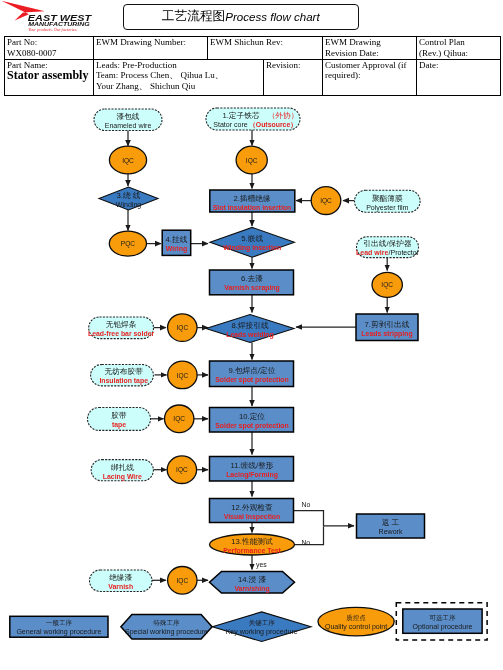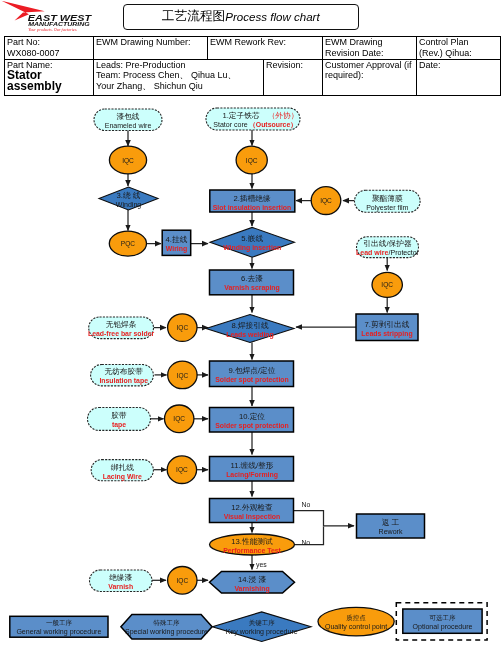--- a/index.html
+++ b/index.html
@@ -15,21 +15,21 @@
   #title-box{position:absolute;left:122.5px;top:3.6px;width:236.5px;height:26.8px;
     border:1.6px solid #111;border-radius:4px;box-sizing:border-box;
     display:flex;align-items:center;justify-content:center;white-space:nowrap;}
   #title-box .cn{font-size:12.7px;letter-spacing:0;}
   #title-box .en{font-size:11.55px;font-style:italic;}
 
   
   table.info{position:absolute;left:4px;top:36px;width:496px;border-collapse:collapse;
     table-layout:fixed;}
   table.info td{border:1px solid #000;vertical-align:top;padding:0px 0px 0px 2px;
-    font-size:9px;line-height:10.8px;font-family:Liberation Sans, sans-serif;
+    font-size:9px;line-height:10.8px;font-family:Liberation Serif, serif;
     white-space:pre-line;}
   table.info tr.r1 td{height:21px;}
   table.info tr.r2 td{height:35px;}
   div.b{font-weight:700;font-size:12px;}
 
   
   #flow{position:absolute;left:0;top:0;}
   #flow text{font-family:"Liberation Sans",sans-serif;}
   .term{fill:#ccfffc;stroke:#262626;stroke-width:1.1;stroke-dasharray:2.1 1.25;}
   .proc{fill:#5b8ec9;stroke:#000;stroke-width:1.5;}
@@ -70,21 +70,21 @@
         <col style="width:114px">
         <col style="width:56px">
     <col style="width:59px">
         <col style="width:94px">
         <col style="width:84px">
   </colgroup>
   <tbody>
         <tr class="r1">
     <td><div>Part No:</div><div>WX080-0007</div></td>
     <td>EWM Drawing Number:</td>
-    <td colspan="2">EWM Rework Rev:</td>
+    <td colspan="2">EWM Shichun Rev:</td>
     <td>EWM Drawing
 Revision Date:</td>
     <td>Control Plan
 (Rev.) Qihua:</td>
   </tr>
   <tr class="r2">
     <td><div>Part Name:</div><div class="b">Stator assembly</div></td>
     <td colspan="2"><div>Leads: Pre-Production</div><div>Team:  Process Chen、 Qihua Lu、</div><div>Your Zhang、 Shichun Qiu</div></td>
     <td>Revision:</td>
     <td>Customer Approval (if

